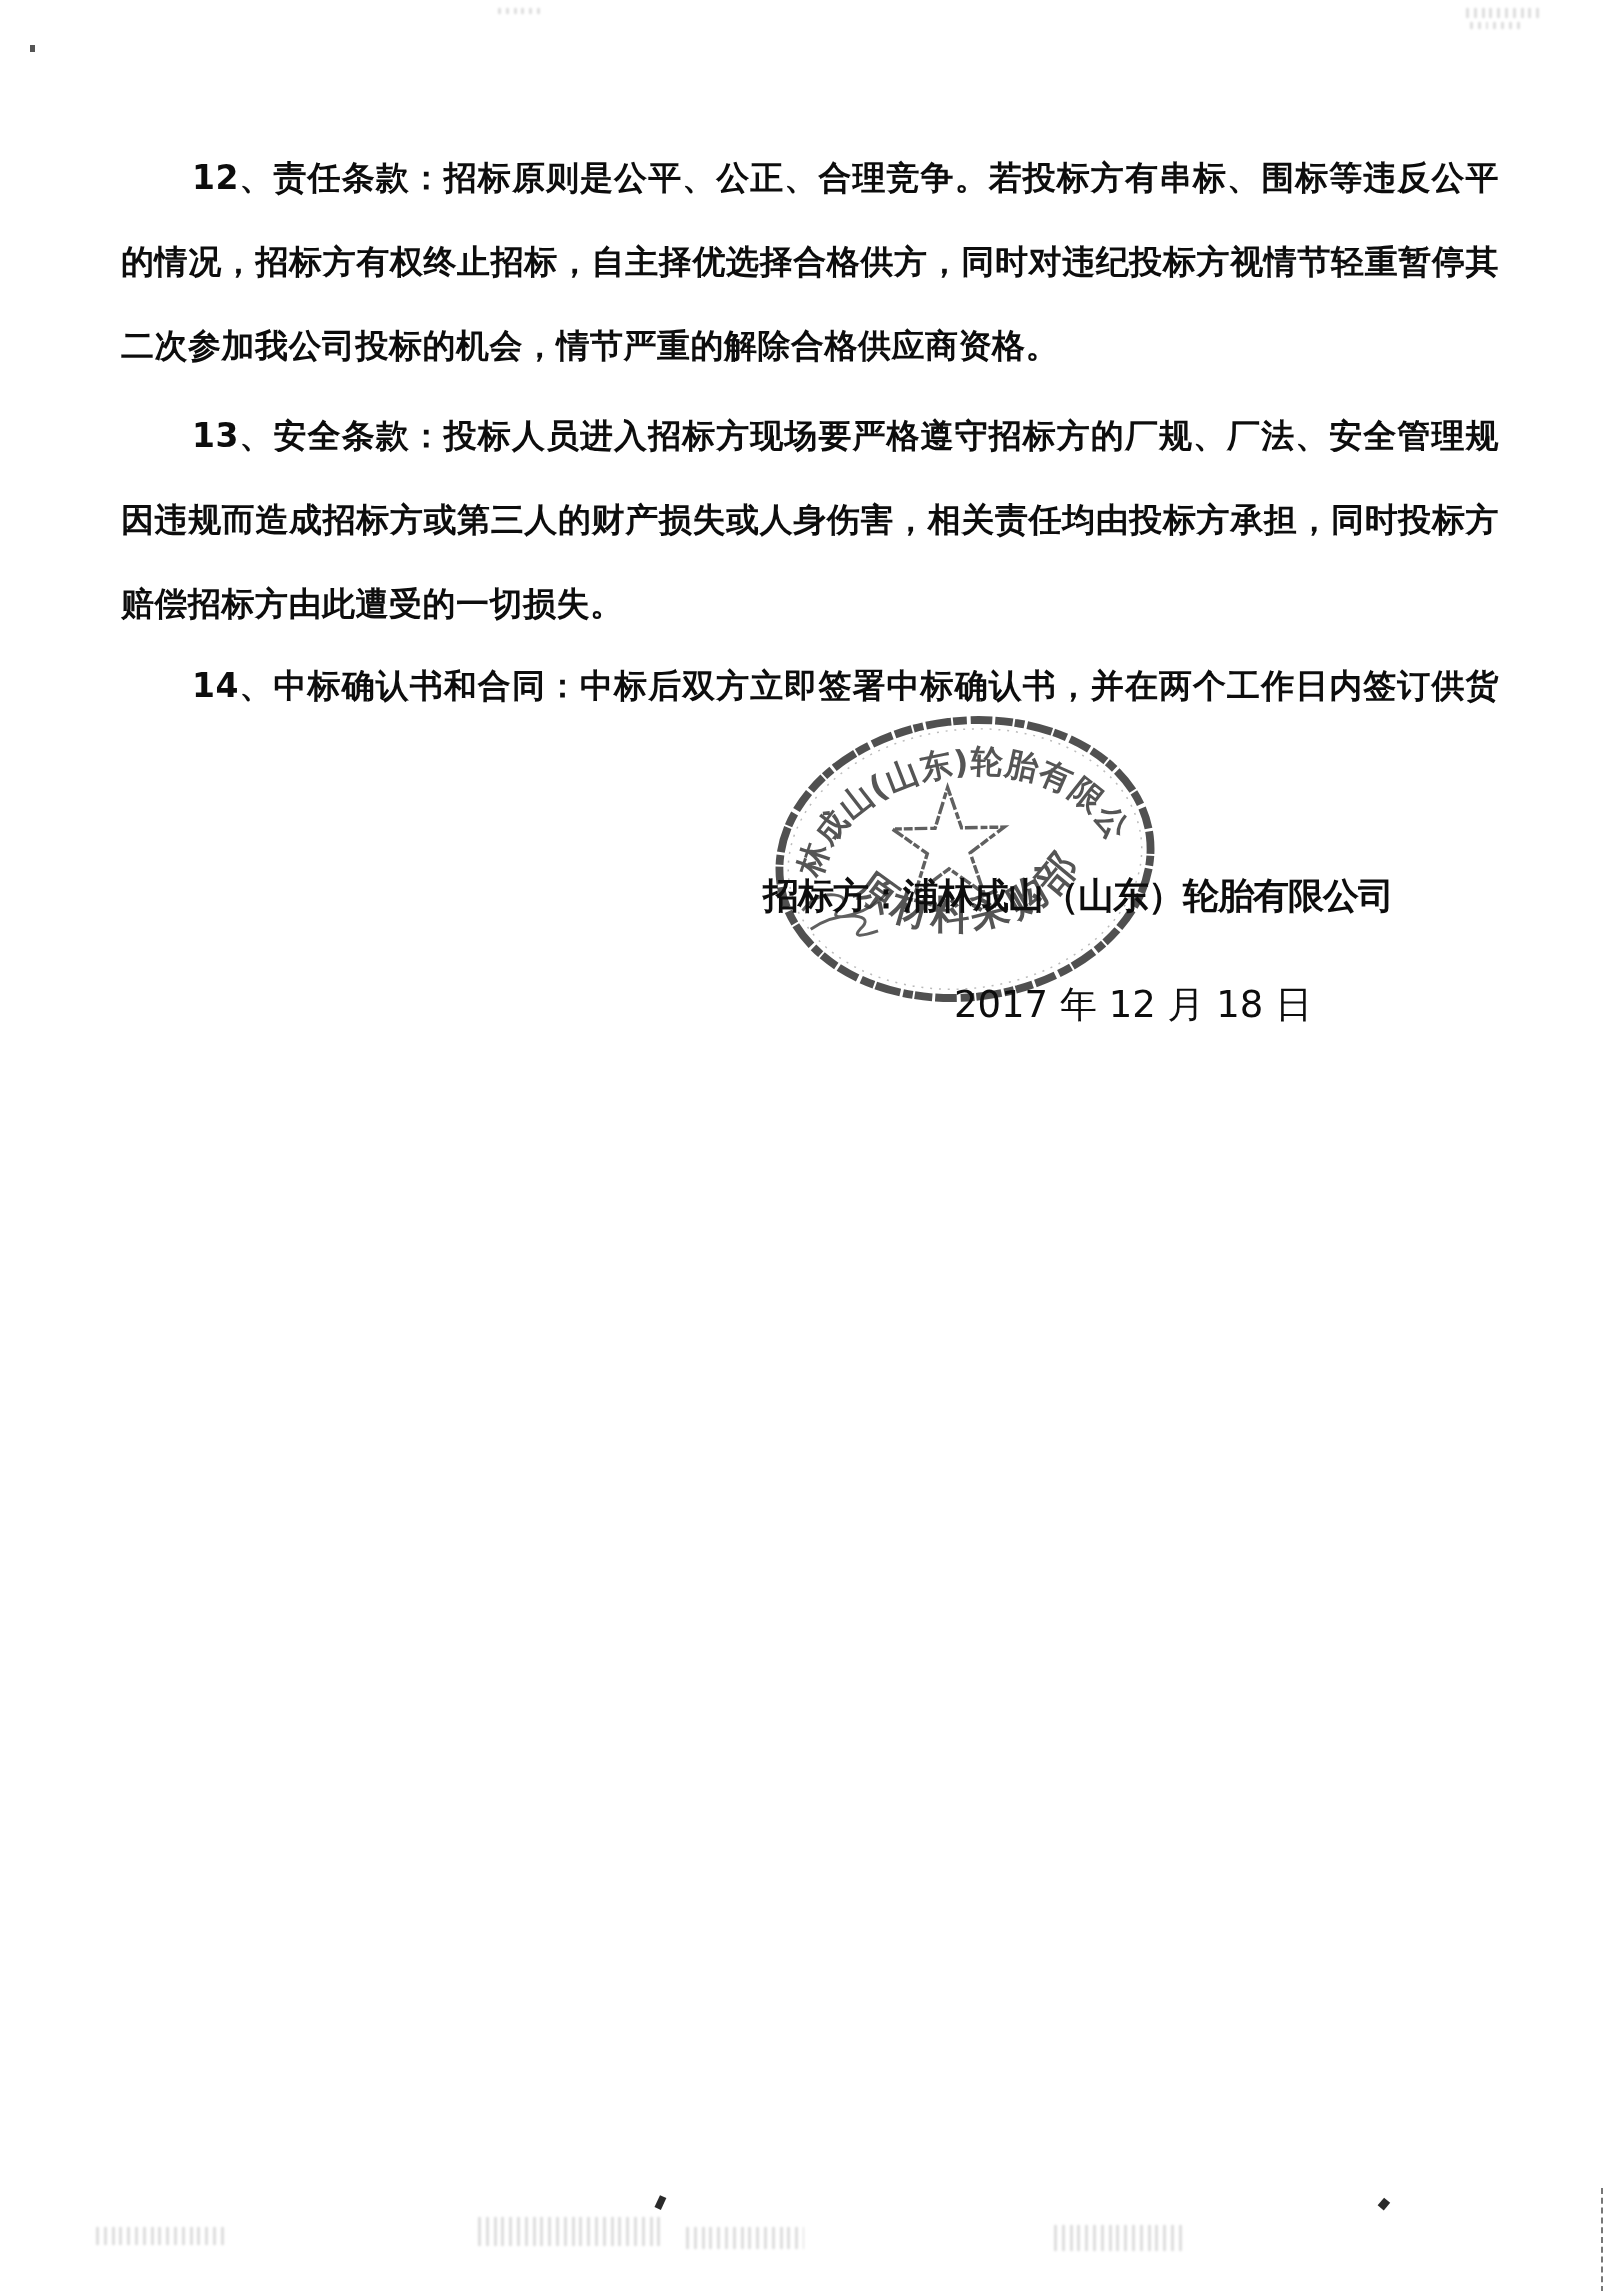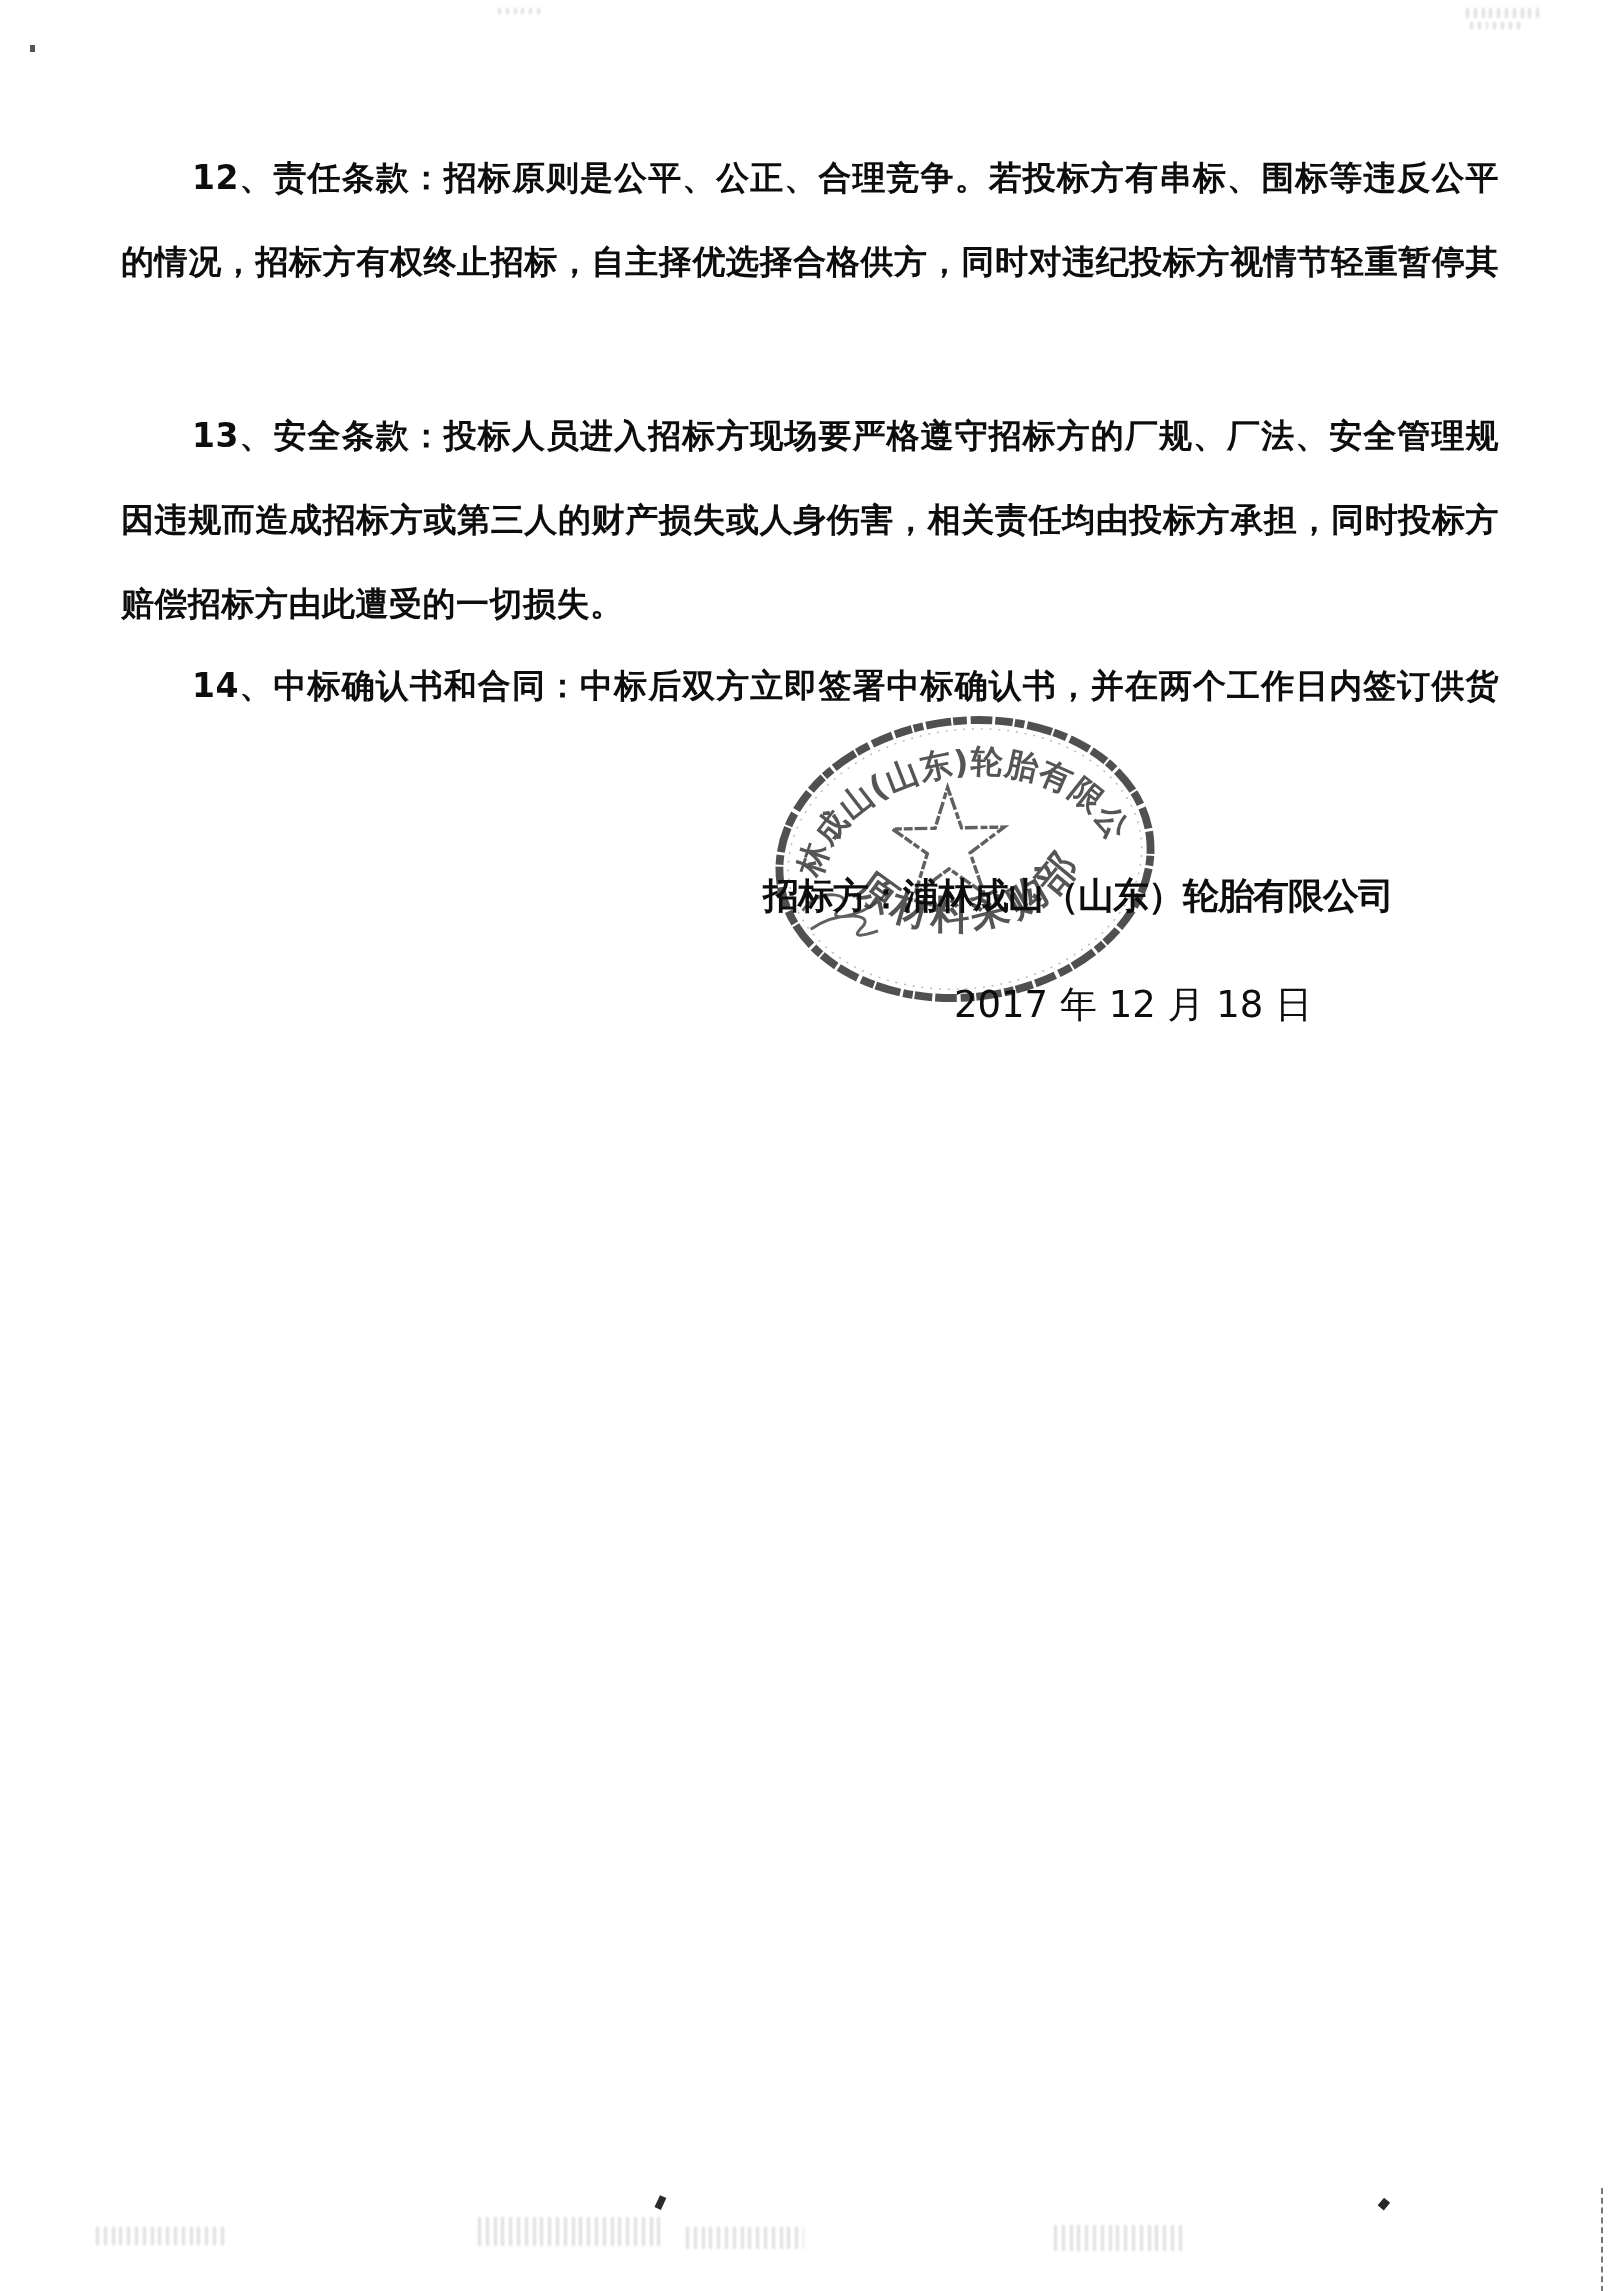--- a/index.html
+++ b/index.html
@@ -61,20 +61,21 @@
   }
 </style>
 </head>
 <body>
 
 <div class="page">
 
   <div class="para" id="para-12">
     <div class="line fill indent">12、责任条款：招标原则是公平、公正、合理竞争。若投标方有串标、围标等违反公平竞争</div>
     <div class="line fill">的情况，招标方有权终止招标，自主择优选择合格供方，同时对违纪投标方视情节轻重暂停其一到</div>
+    <div class="line">二次参加我公司投标的机会，情节严重的解除合格供应商资格。</div>
   </div>
 
   <div class="para" id="para-13">
     <div class="line fill indent">13、安全条款：投标人员进入招标方现场要严格遵守招标方的厂规、厂法、安全管理规定，</div>
     <div class="line fill">因违规而造成招标方或第三人的财产损失或人身伤害，相关责任均由投标方承担，同时投标方还应</div>
     <div class="line">赔偿招标方由此遭受的一切损失。</div>
   </div>
 
   <div class="para" id="para-14">
     <div class="line fill indent">14、中标确认书和合同：中标后双方立即签署中标确认书，并在两个工作日内签订供货合同，</div>

